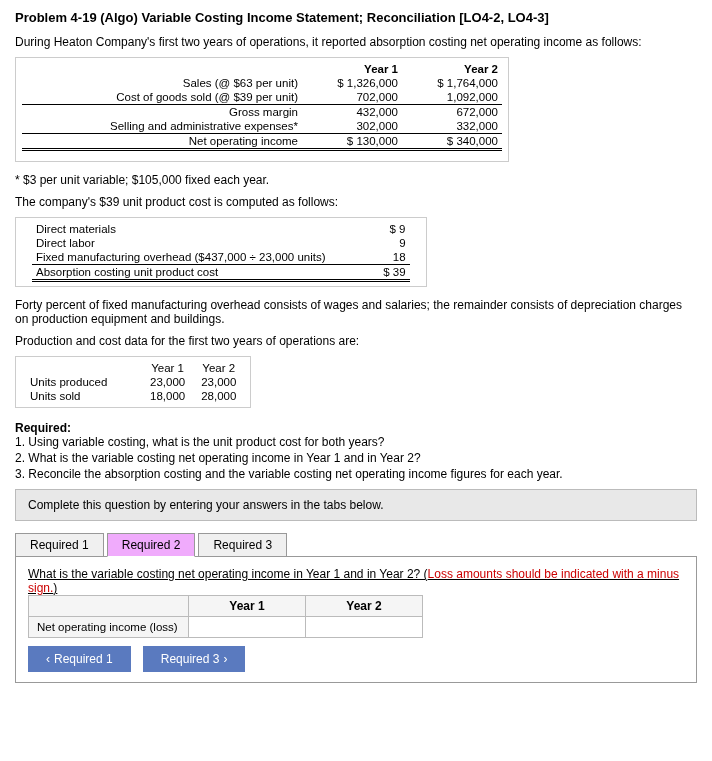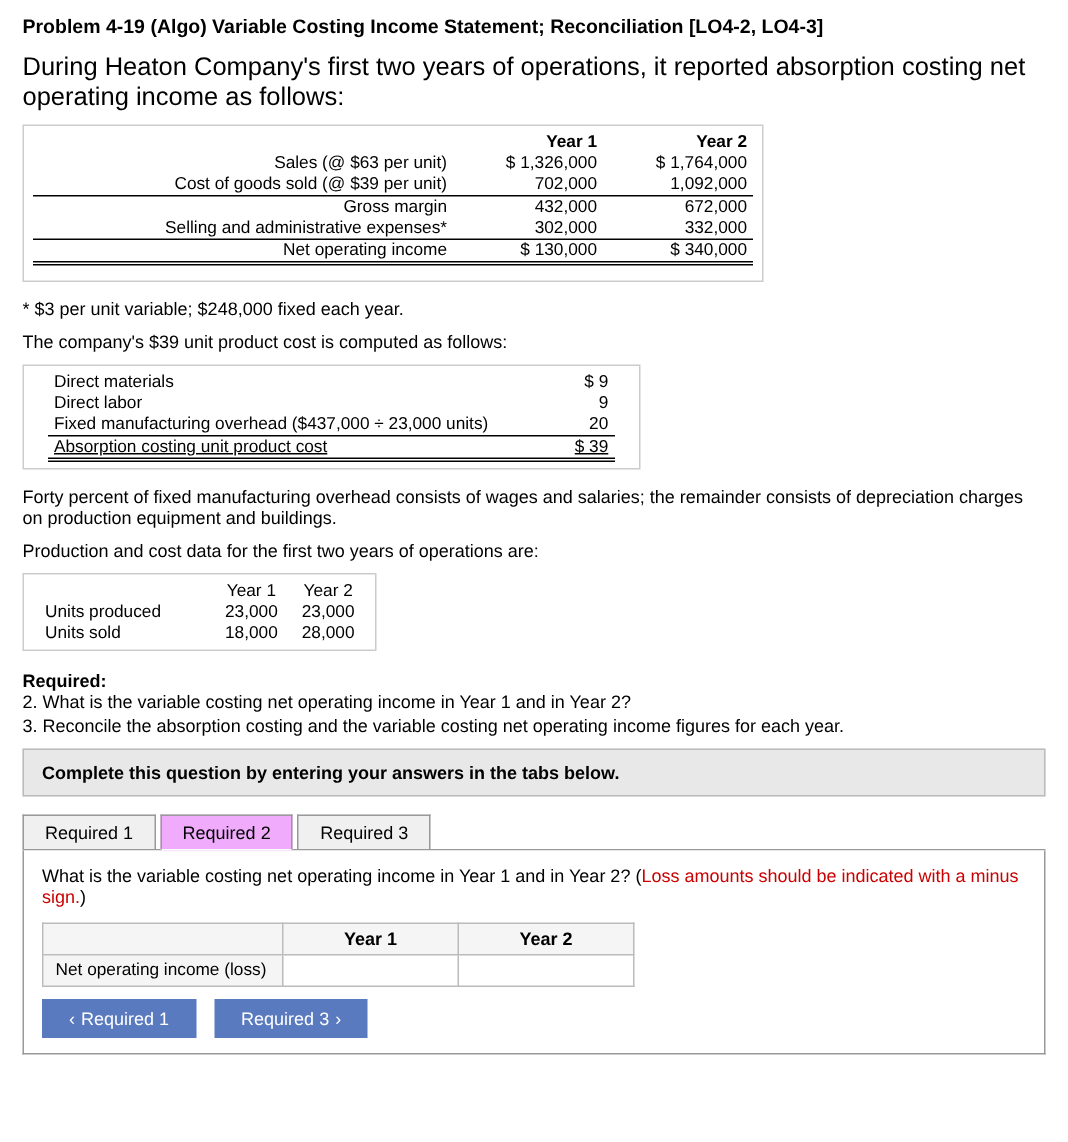--- a/index.html
+++ b/index.html
@@ -11,21 +11,21 @@
       width: 712px;
       min-height: 761px;
       padding: 10px 15px;
     }
     .problem-title {
       font-weight: bold;
       font-size: 13px;
       margin-bottom: 10px;
     }
     .intro-text {
-      font-size: 17px;
+      font-size: 12px;
       margin-bottom: 8px;
     }
     
     .income-table {
       width: 100%;
       border-collapse: collapse;
       margin-bottom: 6px;
       font-size: 11.5px;
     }
     .income-table td {
@@ -64,21 +64,20 @@
     }
     .unit-table td {
       padding: 1px 4px;
     }
     .unit-table .num {
       text-align: right;
       width: 80px;
     }
     .unit-table .border-top td {
       border-top: 1px solid #000;
-      text-decoration: underline;
     }
     .unit-table .double-bottom td {
       border-bottom: 3px double #000;
     }
     .unit-wrapper {
       border: 1px solid #ccc;
       padding: 4px 16px;
       margin-bottom: 8px;
       display: inline-block;
       min-width: 380px;
@@ -115,21 +114,21 @@
     }
     .required-list li {
       margin-bottom: 2px;
     }
     
     .complete-box {
       background: #e8e8e8;
       border: 1px solid #bbb;
       padding: 8px 12px;
       font-size: 12px;
-      font-weight: bold;
+      font-weight: normal;
       margin-bottom: 12px;
     }
     
     .tabs-container {
       display: flex;
       align-items: flex-end;
       margin-bottom: 0;
       border-bottom: 1px solid #999;
     }
     .tab {
@@ -148,21 +147,21 @@
     }
     .tab-content {
       border: 1px solid #999;
       border-top: none;
       padding: 10px 12px;
       background: #fff;
       margin-bottom: 12px;
     }
     .tab-question {
       font-size: 12px;
-      margin-bottom: 10px;
+      text-decoration: underline;
     }
     .tab-question span {
       color: #c00;
     }
     
     .answer-table {
       border-collapse: collapse;
       font-size: 12px;
     }
     .answer-table th, .answer-table td {
@@ -249,40 +248,40 @@
       <tr class="border-top double-bottom">
         <td class="label-col">Net operating income</td>
         <td class="num">$ 130,000</td>
         <td class="num">$ 340,000</td>
       </tr>
     </tbody>
   </table>
 </div>
 
 
-<p class="section-text">* $3 per unit variable; $248,000 fixed each year.</p>
+<p class="section-text">* $3 per unit variable; $105,000 fixed each year.</p>
 
 
 <p class="section-text">The company's $39 unit product cost is computed as follows:</p>
 
 
 <div class="unit-wrapper">
   <table class="unit-table">
     <tbody>
       <tr>
         <td>Direct materials</td>
         <td class="num">$ 9</td>
       </tr>
       <tr>
         <td>Direct labor</td>
         <td class="num">9</td>
       </tr>
       <tr>
         <td>Fixed manufacturing overhead ($437,000 ÷ 23,000 units)</td>
-        <td class="num">20</td>
+        <td class="num">18</td>
       </tr>
       <tr class="border-top double-bottom">
         <td>Absorption costing unit product cost</td>
         <td class="num">$ 39</td>
       </tr>
     </tbody>
   </table>
 </div>
 
 
@@ -313,20 +312,21 @@
         <td style="text-align:center;">28,000</td>
       </tr>
     </tbody>
   </table>
 </div>
 
 
 <div class="required-section">
   <p class="bold">Required:</p>
   <ul class="required-list">
+    <li>1. Using variable costing, what is the unit product cost for both years?</li>
     <li>2. What is the variable costing net operating income in Year 1 and in Year 2?</li>
     <li>3. Reconcile the absorption costing and the variable costing net operating income figures for each year.</li>
   </ul>
 </div>
 
 
 <div class="complete-box">Complete this question by entering your answers in the tabs below.</div>
 
 
 <div class="tabs-container">

